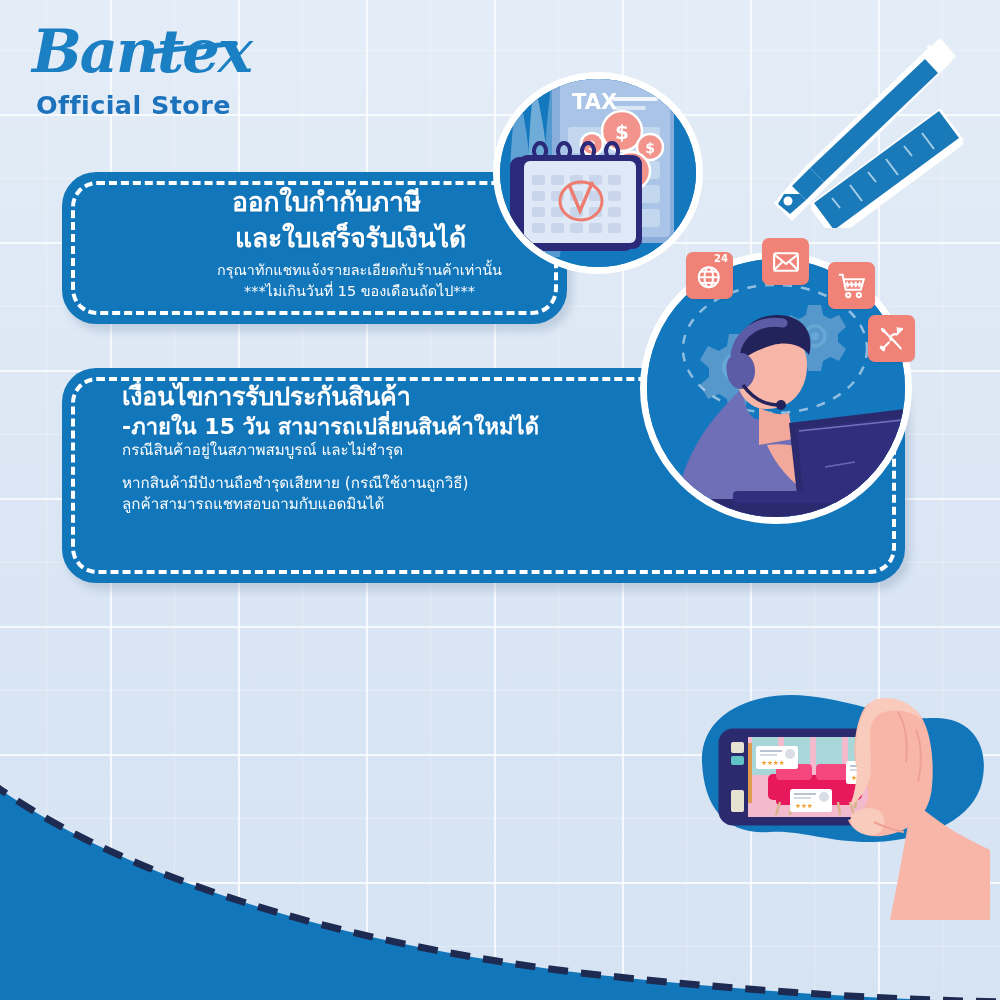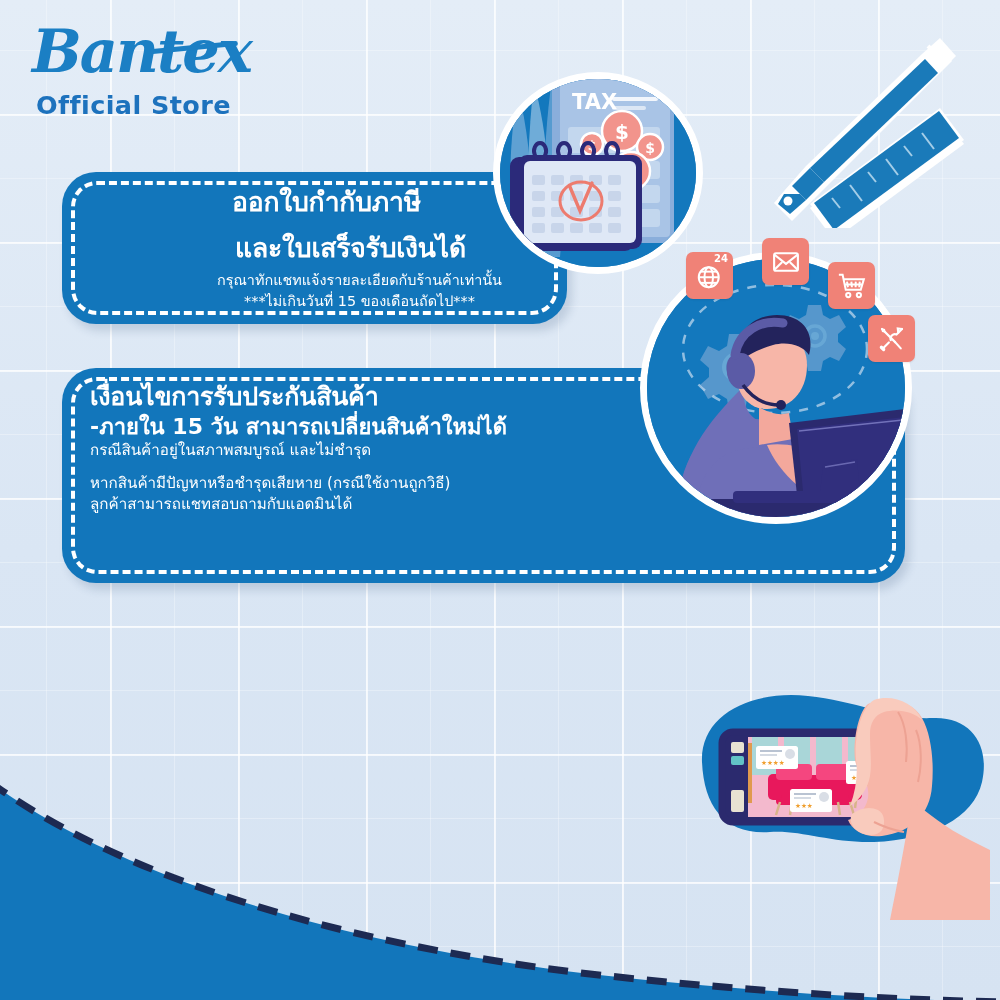--- a/index.html
+++ b/index.html
@@ -81,35 +81,35 @@
     position:absolute;
     left:9px; top:9px; right:9px; bottom:9px;
     border:4px dashed #ffffff;
     border-radius:26px;
     pointer-events:none;
   }
   .card .inner{ position:relative; z-index:3; }
 
   #card-tax{ left:62px;  top:172px; width:505px; height:152px; border-radius:34px;text-align:center; }
   #card-tax::after{ border-radius:26px; }
-  #card-warranty{ left:62px; top:368px; width:843px; height:215px; }
+  #card-warranty{ left:62px; top:368px; width:843px; height:215px;padding-left:32px; }
   #card-video{ left:62px; top:648px; width:590px; height:190px; }
 
   .h-title{
     font-weight:700;
     line-height:1.06;
     letter-spacing:-.2px;
     text-shadow:0 1px 1px rgba(0,40,80,.12);
   }
   .sub{ font-weight:400; line-height:1.26; }
 
   
   #card-tax .inner{ padding:16px 0 0 24px; }
   #card-tax .h-title{ font-size:26.5px; }
-  #card-tax .h-title .l2{ display:block; padding-left:48px; margin-top:18px; }
+  #card-tax .h-title .l2{ display:block; padding-left:48px; margin-top:8px; }
   #card-tax .sub{ font-size:14.4px; margin-top:9px; padding-left:66px; }
   #card-tax .sub span{ display:block; }
   #card-tax .sub .l2{ margin-top:3px; }
 
   
   #card-warranty .inner{ padding:16px 0 0 28px; }
   #card-warranty .h-title{ font-size:25px; margin-bottom:3px; }
   #card-warranty .bullet{ font-size:22px; font-weight:700; line-height:1.18; }
   #card-warranty .note{ font-size:15.2px; line-height:1.33; margin-top:1px; }
   #card-warranty .grp2{ margin-top:12px; }
@@ -290,21 +290,21 @@
       </g>
     </svg>
   </div>
 
   <div class="card" id="card-warranty">
     <div class="inner">
       <div class="h-title">เงื่อนไขการรับประกันสินค้า</div>
       <div class="bullet">-ภายใน 15 วัน สามารถเปลี่ยนสินค้าใหม่ได้</div>
       <div class="note">กรณีสินค้าอยู่ในสภาพสมบูรณ์ และไม่ชำรุด</div>
       <div class="grp2">
-        <div class="note">หากสินค้ามีปัญหาหรือชำรุดเสียหาย (กรณีใช้งานถูกวิธี)</div>
+        <div class="note">หากสินค้ามีปังานถือชำรุดเสียหาย (กรณีใช้งานถูกวิธี)</div>
         <div class="note">ลูกค้าสามารถแชทสอบถามกับแอดมินได้</div>
       </div>
     </div>
   </div>
 
   <div class="circle-frame" id="support-circle">
     <svg viewBox="0 0 258 258" width="258" height="258">
       <rect x="0" y="0" width="258" height="258" fill="#1378bd"></rect>
       <g opacity=".45">
         <g fill="#a8bcdd">

